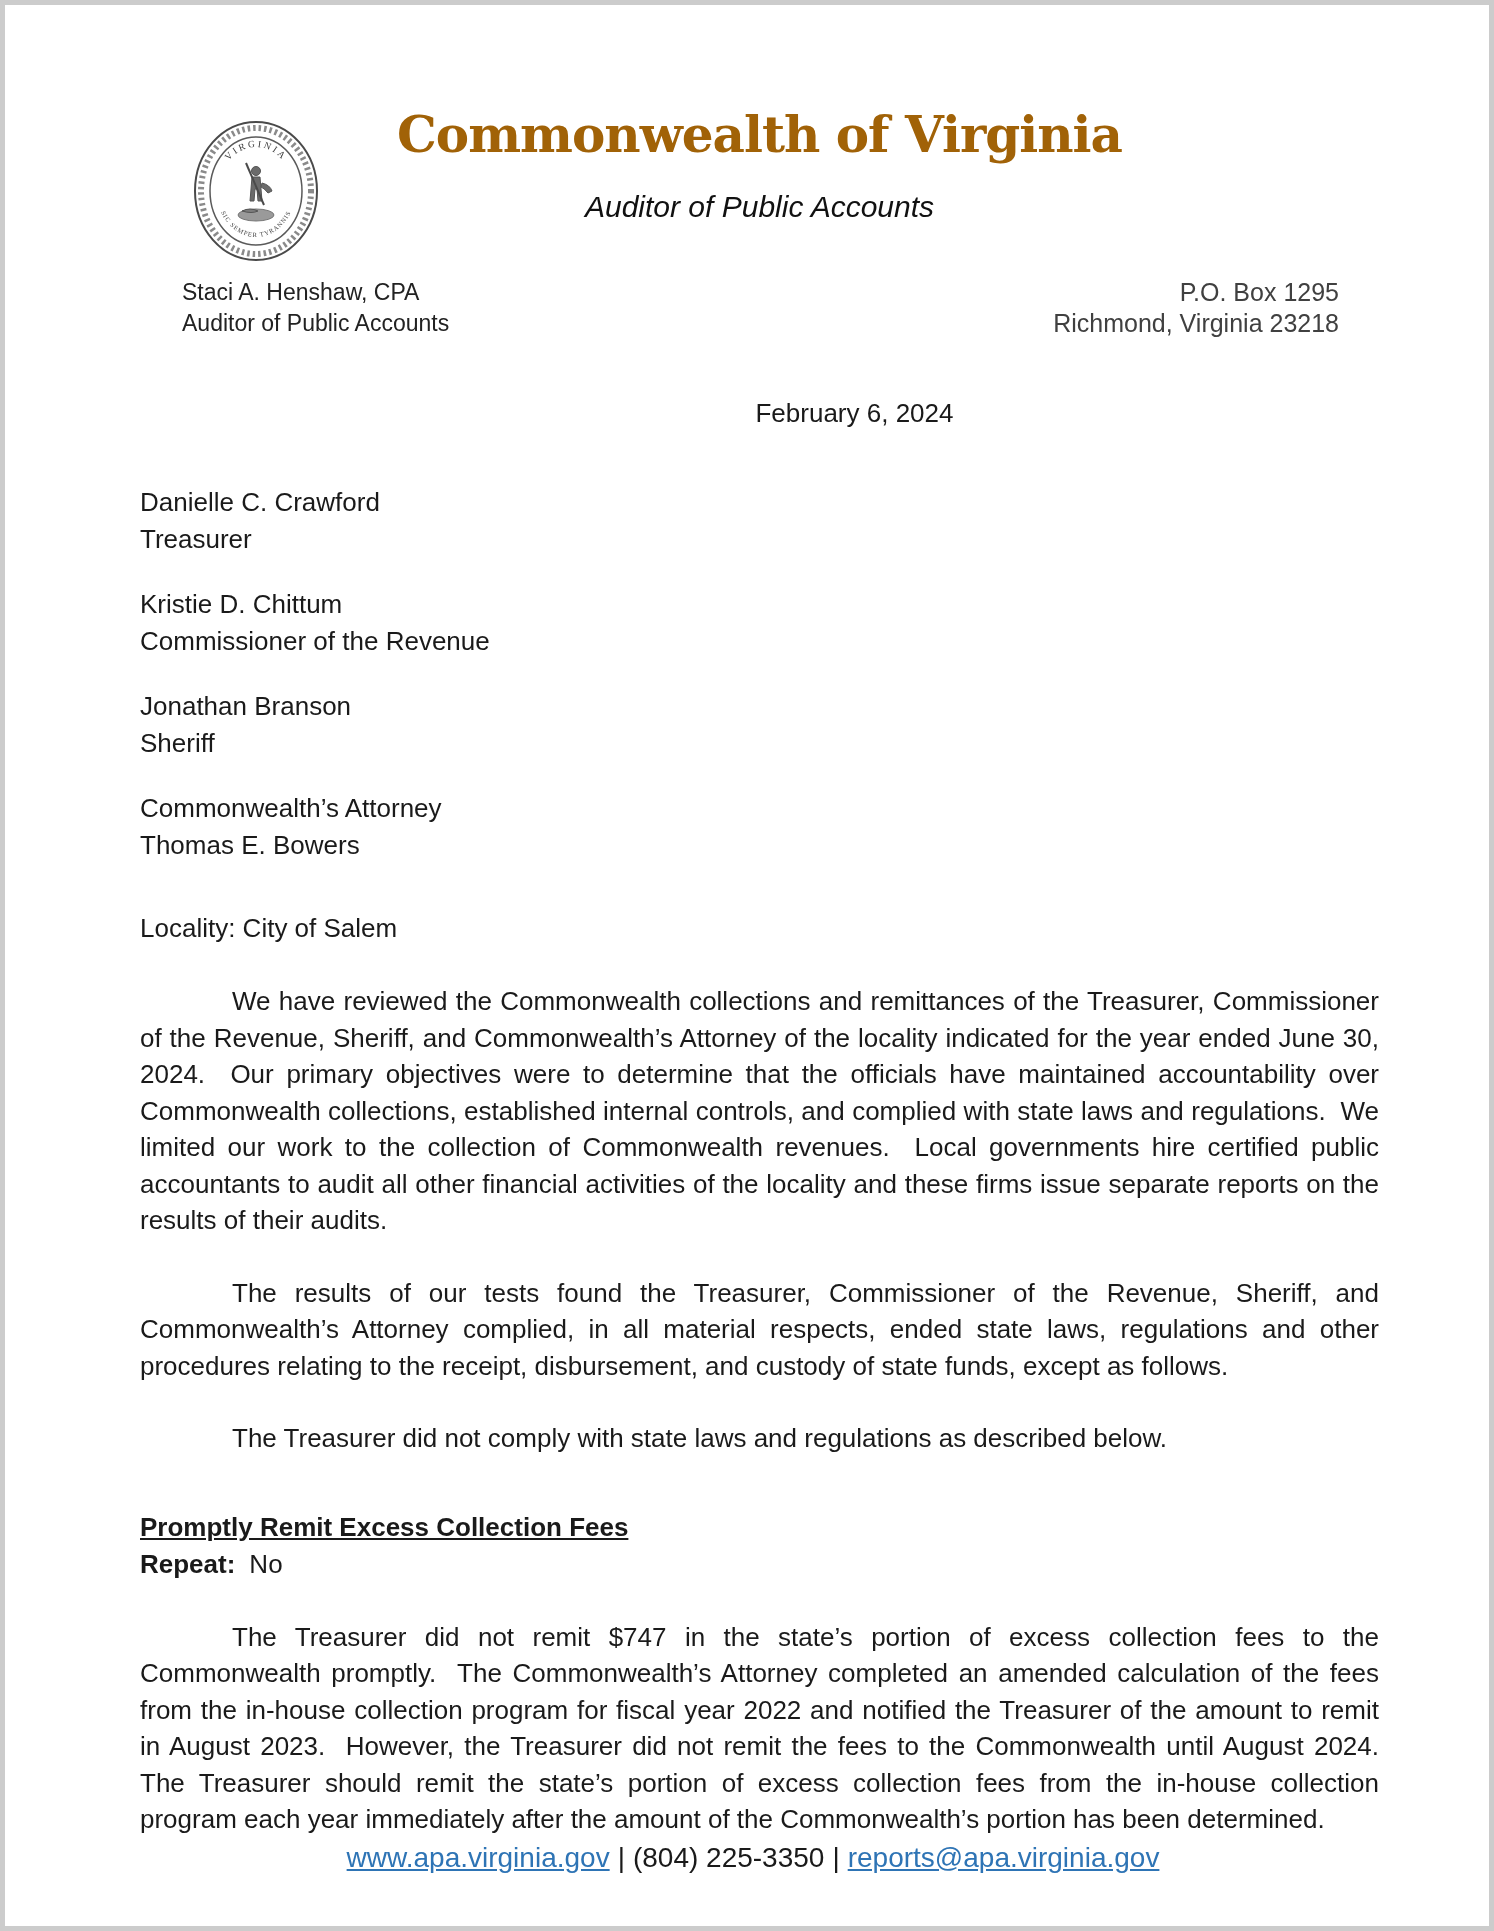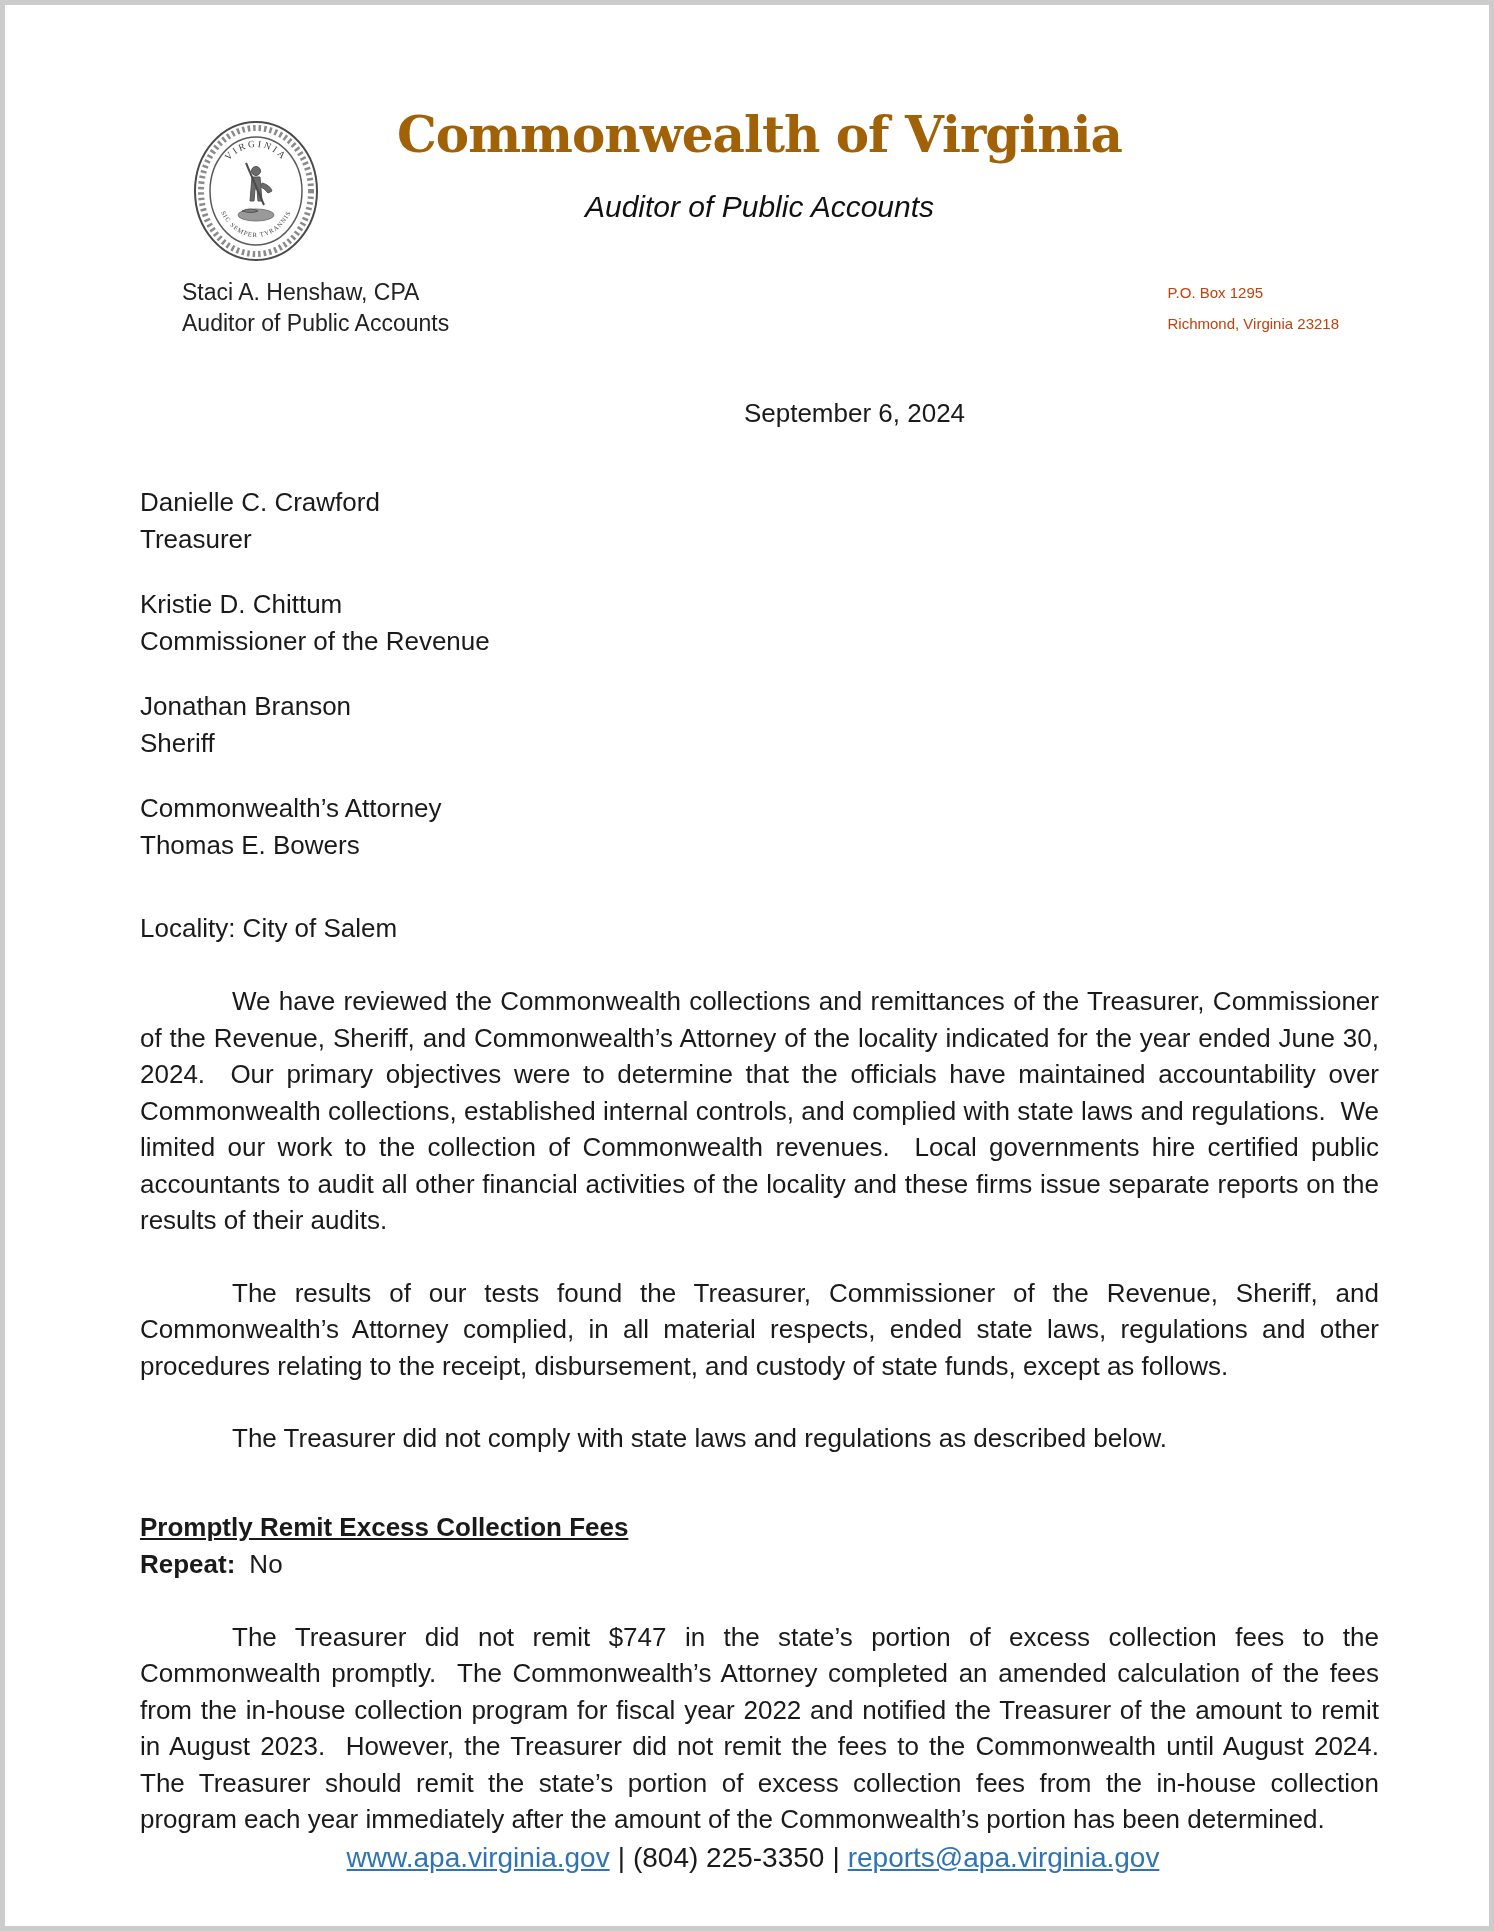--- a/index.html
+++ b/index.html
@@ -33,21 +33,21 @@
     font-size: 30px;
     color: #111;
   }
   .seal-wrap { position: absolute; left: 52px; top: 14px; width: 128px; height: 144px; }
   .official-block {
     position: absolute; left: 42px; top: 172px;
     font-size: 23px; line-height: 31px; color: #222;
   }
   .address-block {
     position: absolute; right: 40px; top: 172px;
-    font-size: 15px; line-height: 31px; color: #c2410c; 
+    font-size: 25px; line-height: 31px; color: #404040; text-align: right;
   }
   
   .date-line {
     margin-top: 40px;
     text-align: center;
     padding-left: 190px;  
     font-size: 26px; line-height: 37px;
   }
   .recipients { margin-top: 52px; }
   .recipient { font-size: 26px; line-height: 37px; margin-bottom: 28px; }
@@ -116,21 +116,21 @@
     <div class="official-block">
       <div>Staci A. Henshaw, CPA</div>
       <div>Auditor of Public Accounts</div>
     </div>
     <div class="address-block">
       <div>P.O. Box 1295</div>
       <div>Richmond, Virginia 23218</div>
     </div>
   </header>
 
-  <div class="date-line">September 6, 2024</div>
+  <div class="date-line">February 6, 2024</div>
 
   <section class="recipients">
     <div class="recipient">
       <div>Danielle C. Crawford</div>
       <div>Treasurer</div>
     </div>
     <div class="recipient">
       <div>Kristie D. Chittum</div>
       <div>Commissioner of the Revenue</div>
     </div>

